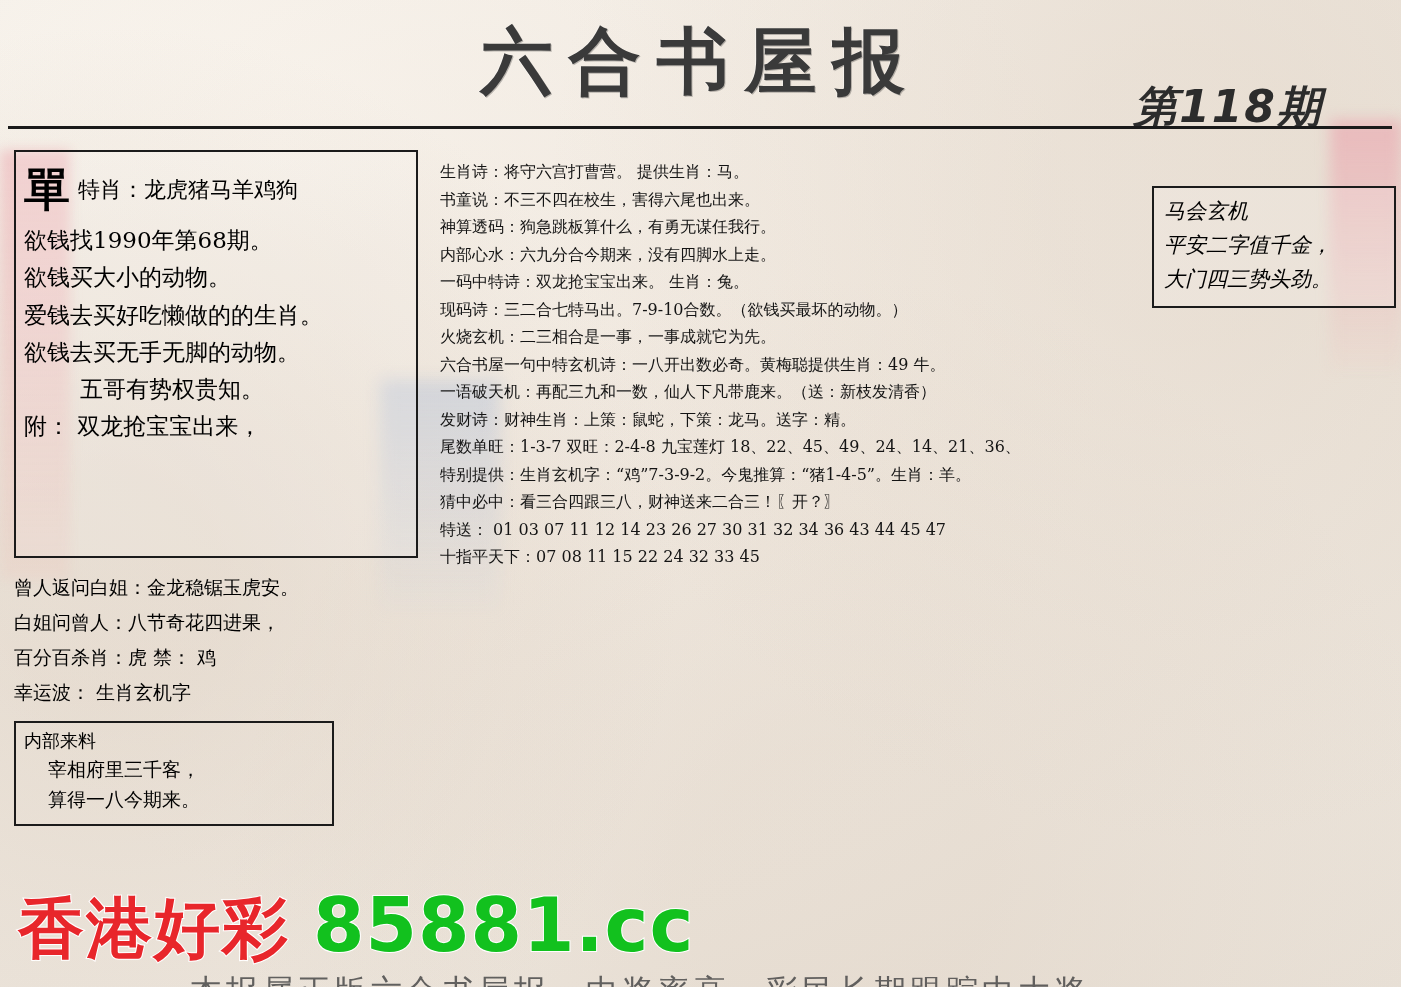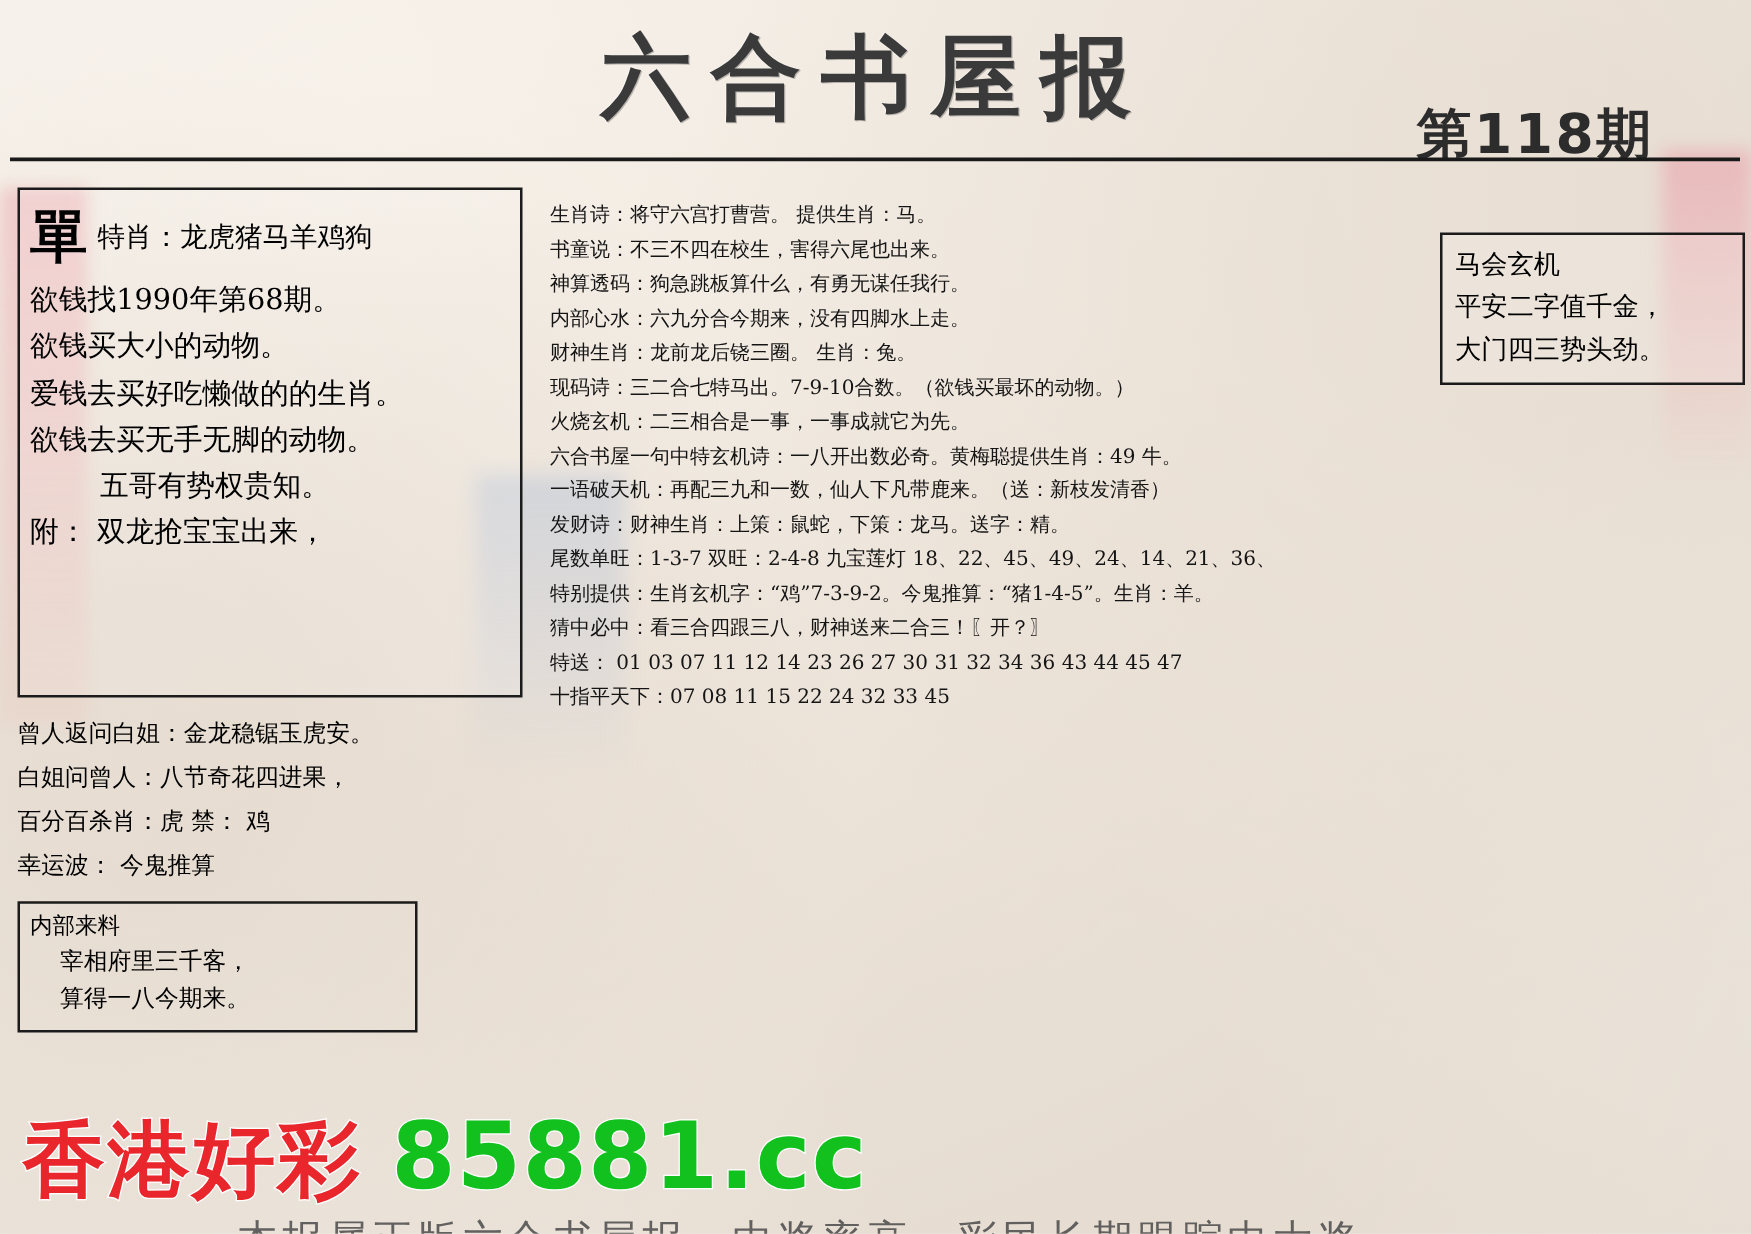--- a/index.html
+++ b/index.html
@@ -70,20 +70,21 @@
     font-family: "DejaVu Sans", "Liberation Sans", sans-serif;
   }
   .issue {
     position: absolute;
     right: 78px; top: 78px;
     font-size: 44px;
     font-weight: bold;
     color: #2c2c2c;
     font-family: "DejaVu Sans", "Liberation Sans", sans-serif;
     letter-spacing: 2px;
+    font-style: italic;
   }
 
   
   .left-col {
     position: absolute;
     left: 14px; top: 150px; width: 404px;
   }
   .box {
     border: 2px solid #1b1b1b;
     padding: 6px 8px 8px 8px;
@@ -154,20 +155,21 @@
     white-space: nowrap;
   }
 
   
   .right-box {
     position: absolute;
     left: 1152px; top: 186px; width: 222px;
     border: 2px solid #1b1b1b;
     padding: 6px 8px 10px 10px;
     background: rgba(255,255,255,.15);
+    font-style: italic;
   }
   .rrow {
     font-size: 21px;
     line-height: 1.62;
     white-space: nowrap;
   }
 
   
   .watermark {
     position: absolute;
@@ -227,36 +229,36 @@
       <div class="lrow">爱钱去买好吃懒做的的生肖。</div>
       <div class="lrow">欲钱去买无手无脚的动物。</div>
       <div class="lrow indent">五哥有势权贵知。</div>
       <div class="lrow">附： 双龙抢宝宝出来，</div>
     </div>
 
     <div class="small-lines">
       <div class="srow">曾人返问白姐：金龙稳锯玉虎安。</div>
       <div class="srow">白姐问曾人：八节奇花四进果，</div>
       <div class="srow">百分百杀肖：虎  禁： 鸡</div>
-      <div class="srow">幸运波： 今鬼推算</div>
+      <div class="srow">幸运波： 生肖玄机字</div>
     </div>
 
     <div class="inner-box">
       <div class="inner-title">内部来料</div>
       <div class="inner-line ind">宰相府里三千客，</div>
       <div class="inner-line ind">算得一八今期来。</div>
     </div>
   </div>
 
   <div class="mid-col">
     <div class="mrow">生肖诗：将守六宫打曹营。  提供生肖：马。</div>
     <div class="mrow">书童说：不三不四在校生，害得六尾也出来。</div>
     <div class="mrow">神算透码：狗急跳板算什么，有勇无谋任我行。</div>
     <div class="mrow">内部心水：六九分合今期来，没有四脚水上走。</div>
-    <div class="mrow">财神生肖：龙前龙后铙三圈。  生肖：兔。</div>
+    <div class="mrow">一码中特诗：双龙抢宝宝出来。  生肖：兔。</div>
     <div class="mrow">现码诗：三二合七特马出。7-9-10合数。（欲钱买最坏的动物。）</div>
     <div class="mrow">火烧玄机：二三相合是一事，一事成就它为先。</div>
     <div class="mrow">六合书屋一句中特玄机诗：一八开出数必奇。黄梅聪提供生肖：49 牛。</div>
     <div class="mrow">一语破天机：再配三九和一数，仙人下凡带鹿来。（送：新枝发清香）</div>
     <div class="mrow">发财诗：财神生肖：上策：鼠蛇，下策：龙马。送字：精。</div>
     <div class="mrow">尾数单旺：1-3-7 双旺：2-4-8 九宝莲灯 18、22、45、49、24、14、21、36、</div>
     <div class="mrow">特别提供：生肖玄机字：“鸡”7-3-9-2。今鬼推算：“猪1-4-5”。生肖：羊。</div>
     <div class="mrow">猜中必中：看三合四跟三八，财神送来二合三！〖开？〗</div>
     <div class="mrow">特送： 01  03  07  11  12  14  23  26  27  30  31  32  34  36  43  44  45  47</div>
     <div class="mrow">十指平天下：07  08  11  15  22  24  32  33  45</div>

